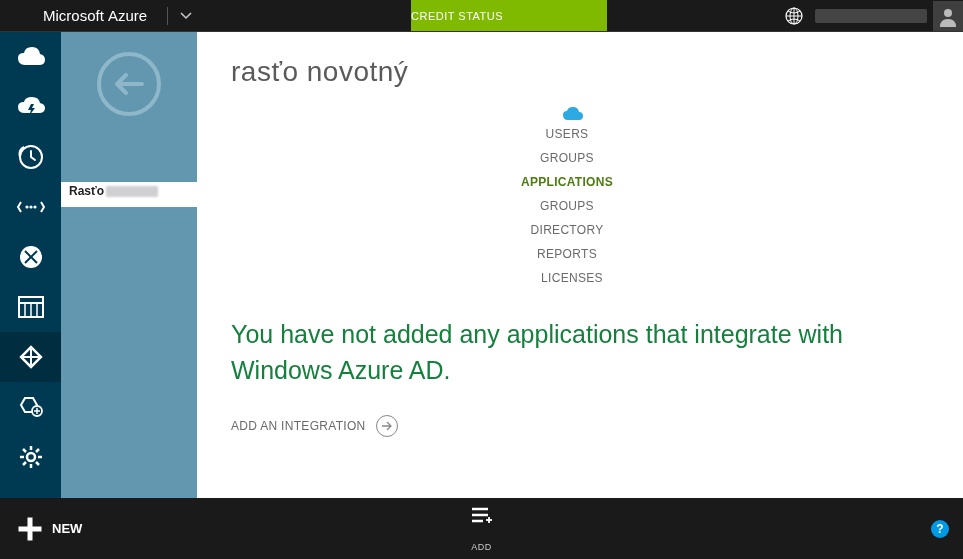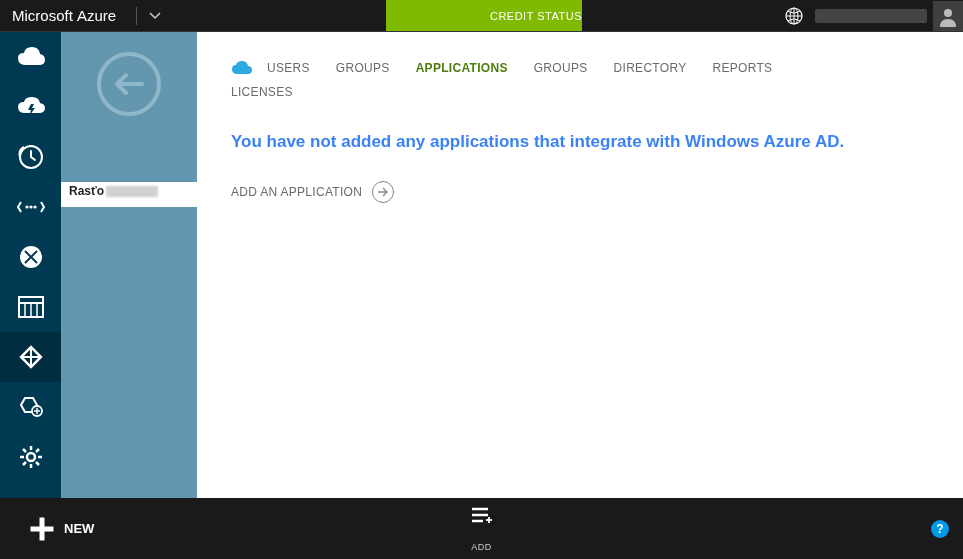--- a/index.html
+++ b/index.html
@@ -1,49 +1,49 @@
 <!DOCTYPE html>
 <html><head>
   <meta charset="utf-8">
   <style>
     * { margin:0; padding:0; box-sizing:border-box; font-family:"Segoe UI",Arial,sans-serif; }
     html,body { width:963px; height:559px; overflow:hidden; background:#fff; }
 
     .topbar { height:32px; background:#1a1a1a; border-bottom:1px solid #333; display:flex; align-items:center; color:#fff; font-size:14px; position:relative; }
     .brand { display:flex; align-items:center; padding:0 12px; height:100%; font-weight:300; font-size:15px; }
-    .brand span.ms { font-weight:400; }
+    .brand span.ms { font-weight:400;margin-left:31px; }
     .brand-sep { width:1px; height:18px; background:#555; margin:0 6px 0 8px; }
     .brand-caret { font-size:11px; color:#ccc; padding:4px 6px; cursor:pointer; }
-    .credit { position:absolute; left:386px; top:0; height:31px; width:196px; background:#7fba00; color:#fff; font-size:11px; display:flex; align-items:center; justify-content:flex-end; letter-spacing:0.5px; cursor:pointer; }
+    .credit { position:absolute; left:411px; top:0; height:31px; width:196px; background:#7fba00; color:#fff; font-size:11px; display:flex; align-items:center; justify-content:flex-start; letter-spacing:0.5px; cursor:pointer; }
     .top-right { margin-left:auto; display:flex; align-items:center; height:100%; }
     .globe { width:30px; height:30px; display:flex; align-items:center; justify-content:center; cursor:pointer; }
     .acct-placeholder { width:112px; height:14px; background:#444; margin:0 6px; border-radius:2px; }
     .avatar { width:30px; height:30px; background:#3f3f3f; display:flex; align-items:center; justify-content:center; cursor:pointer; }
 
     .workspace { display:flex; height:466px; }
     .rail { width:61px; background:#003a52; display:flex; flex-direction:column; }
     .rail-item { width:61px; height:50px; display:flex; align-items:center; justify-content:center; cursor:pointer; color:#fff; }
     .rail-item.active { background:#002d40; }
 
     .subnav { width:136px; background:#6396af; position:relative; }
     .back-circle { width:64px; height:64px; border:4px solid #8eb7c9; border-radius:50%; margin:20px auto 0 auto; display:flex; align-items:center; justify-content:center; cursor:pointer; }
     .sub-label { position:absolute; top:150px; left:0; width:136px; height:25px; background:#fff; padding:2px 8px; font-size:12px; font-weight:600; color:#222; }
     .sub-label .blur { display:inline-block; width:52px; height:11px; background:#d0d0d0; filter:blur(1px); vertical-align:middle; margin-left:2px; }
 
     .main { flex:1; padding:24px 34px 0 34px; color:#505050; overflow:hidden; }
     .page-title { font-size:28px; font-weight:300; color:#5a5a5a; letter-spacing:0.5px; margin-bottom:18px; }
-    .tabs { display:flex; flex-wrap:wrap; align-items:center; gap:0; font-size:12px; color:#6a6a6a; margin-bottom:26px; line-height:24px; }
+    .tabs { display:flex; flex-wrap:wrap; align-items:center; gap:0; font-size:12px; color:#6a6a6a; margin-bottom:26px; line-height:24px;flex-direction:column; }
     .tab-icon { color:#2caae1; margin-right:14px; }
     .tab { margin-right:26px; cursor:pointer; letter-spacing:0.3px; }
     .tab.active { color:#4d7c0f; font-weight:600; }
-    .empty-msg { font-size:17px; font-weight:700; color:#3b82f6; line-height:1.45; margin-bottom:26px; max-width:660px; }
+    .empty-msg { font-size:25px; font-weight:400; color:#15803d; line-height:1.45; margin-bottom:26px; max-width:660px; }
     .add-app { font-size:12px; color:#6a6a6a; display:inline-flex; align-items:center; gap:10px; cursor:pointer; letter-spacing:0.3px; }
     .arrow-circ { width:22px; height:22px; border:1.5px solid #888; border-radius:50%; display:flex; align-items:center; justify-content:center; }
 
-    .bottombar { height:61px; background:#1a1a1a; display:flex; align-items:center; color:#fff; position:relative;padding-left:12px; }
+    .bottombar { height:61px; background:#1a1a1a; display:flex; align-items:center; color:#fff; position:relative; }
     .new-btn { display:flex; align-items:center; gap:10px; padding:0 18px; height:100%; cursor:pointer; font-size:13px; font-weight:600; }
     .add-btn { position:absolute; left:50%; transform:translateX(-50%); display:flex; flex-direction:column; align-items:center; cursor:pointer; gap:18px; }
     .add-btn .lbl { font-size:9px; letter-spacing:0.5px; color:#ccc; }
     .help-btn { position:absolute; right:14px; width:18px; height:18px; border-radius:50%; background:#0099e5; color:#fff; font-size:12px; font-weight:700; display:flex; align-items:center; justify-content:center; cursor:pointer; }
 
     svg { display:block; }
   </style>
 </head>
 <body>
 
@@ -151,38 +151,39 @@
       <svg width="34" height="24" viewBox="0 0 34 24">
           <path d="M30 12 L6 12 M14 3 L5 12 L14 21" stroke="#8eb7c9" stroke-width="4" fill="none" stroke-linecap="round" stroke-linejoin="round"></path>
         </svg>
     </div>
     <div class="sub-label">
       <span>Rasťo</span><span class="blur"></span>
     </div>
   </div>
 
   <div class="main">
+    <div class="page-title">rasťo novotný</div>
     <div class="tabs">
       <span class="tab-icon">
         <svg width="22" height="16" viewBox="0 0 22 16">
             <path d="M6 14 Q1 14 1 9 Q1 5 5 5 Q6 1 11 1 Q16 1 17 6 Q21 6 21 10 Q21 14 17 14 Z" fill="#2caae1"></path>
           </svg>
       </span>
       <span class="tab">USERS</span>
       <span class="tab">GROUPS</span>
       <span class="tab active">APPLICATIONS</span>
       <span class="tab">GROUPS</span>
       <span class="tab">DIRECTORY</span>
       <span class="tab">REPORTS</span>
       <span class="tab" style="flex-basis:100%;margin:0;height:0;"></span>
       <span class="tab" style="margin-right:16px">LICENSES</span>
     </div>
     <div class="empty-msg">You have not added any applications that integrate with Windows Azure AD.</div>
     <div class="add-app">
-      <span>ADD AN APPLICATION</span>
+      <span>ADD AN INTEGRATION</span>
       <span class="arrow-circ">
         <svg width="12" height="10" viewBox="0 0 12 10">
             <path d="M1 5 L10 5 M6 1 L10 5 L6 9" stroke="#888" stroke-width="1.3" fill="none"></path>
           </svg>
       </span>
     </div>
   </div>
 
 </div>
 

